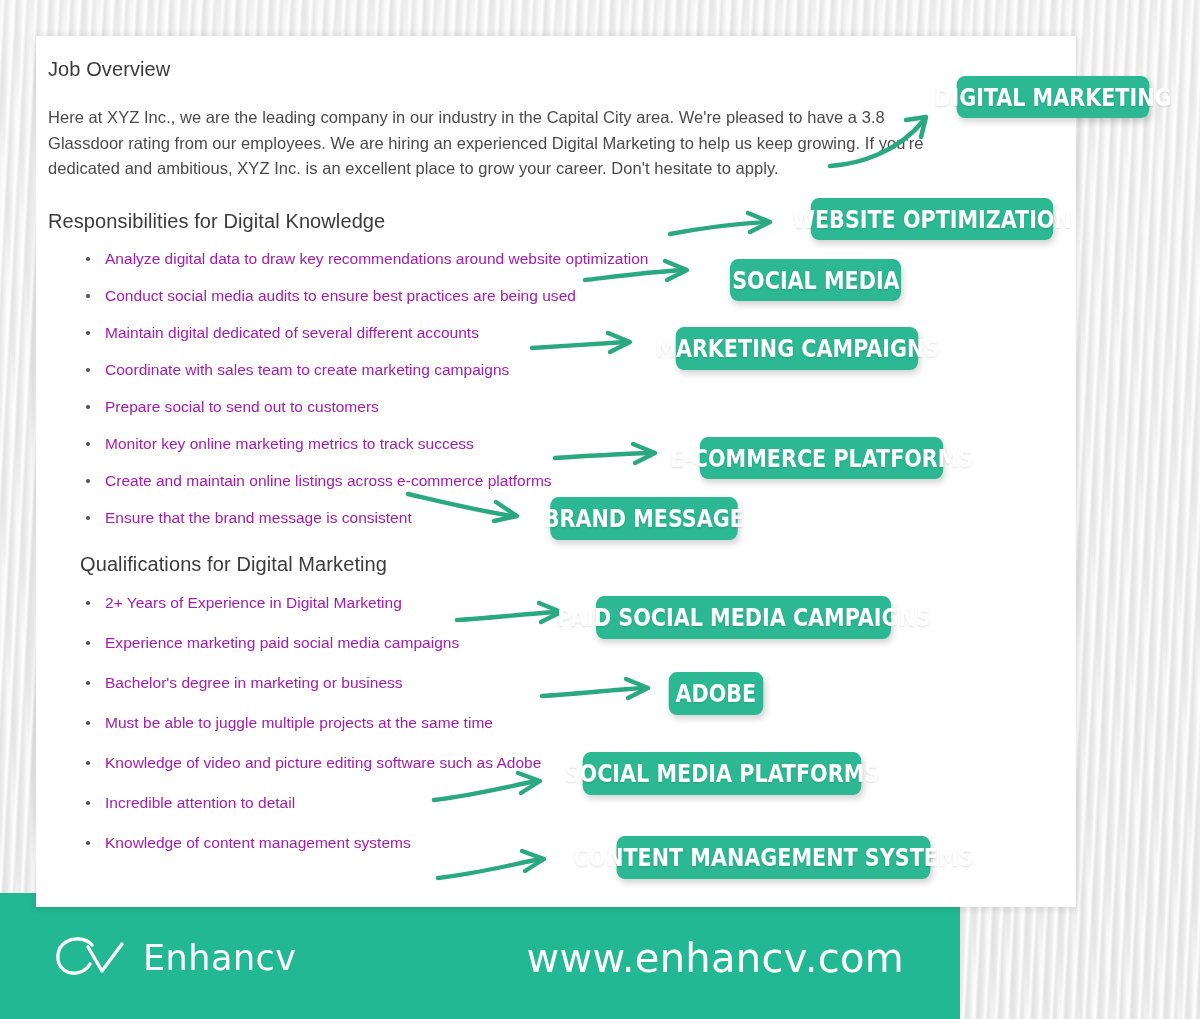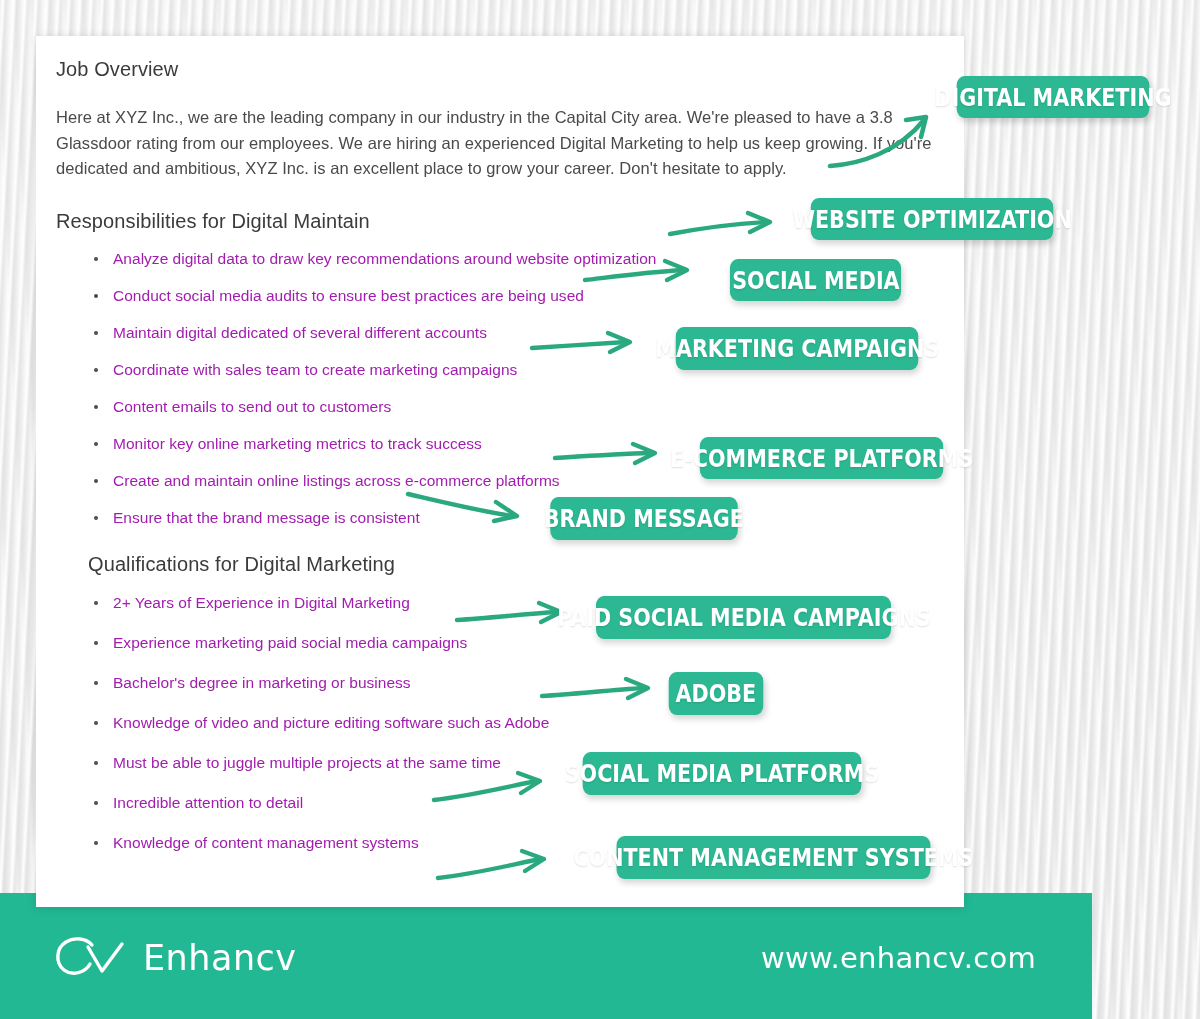--- a/index.html
+++ b/index.html
@@ -34,21 +34,21 @@
         rgba(255,255,255,0) 17px),
       linear-gradient(180deg, #f7f7f7 0%, #eeeeee 100%);
     z-index: 0;
   }
 
   
   #footer-band {
     position: absolute;
     left: 0;
     top: 893px;
-    width: 1092px;
+    width: 960px;
     height: 126px;
     background: #22b894;
     z-index: 1;
   }
 
   #footer-inner {
     position: absolute;
     left: 0; right: 0;
     top: 30px;
     height: 70px;
@@ -69,37 +69,37 @@
   #brand-name {
     color: #ffffff;
     font-size: 35px;
     letter-spacing: 0.5px;
     font-weight: 400;
     font-family: "DejaVu Sans", sans-serif;
   }
 
   #footer-url {
     color: #ffffff;
-    font-size: 29px;
+    font-size: 40px;
     letter-spacing: 0.3px;
     font-weight: 400;
     font-family: "DejaVu Sans", sans-serif;
   }
 
   
   #job-card {
     position: absolute;
     left: 36px;
     top: 36px;
-    width: 928px;
+    width: 1040px;
     height: 871px;
     background: #ffffff;
     z-index: 2;
     box-shadow: 0 1px 9px rgba(0,0,0,0.13);
-    padding: 18px 30px 0 20px;
+    padding: 18px 30px 0 12px;
   }
 
   .section-heading {
     font-size: 20px;
     color: #3b3b3b;
     font-weight: 400;
     letter-spacing: 0.1px;
     padding-left: 0px;
   }
 
@@ -182,41 +182,41 @@
 <body>
 
 <div id="bg-texture"></div>
 
 <div id="job-card">
 
   <h2 class="section-heading" id="job-overview-heading">Job Overview</h2>
 
   <p id="overview-paragraph">Here at XYZ Inc., we are the leading company in our industry in the Capital City area. We're pleased to have a 3.8 Glassdoor rating from our employees. We are hiring an experienced Digital Marketing to help us keep growing. If you're dedicated and ambitious, XYZ Inc. is an excellent place to grow your career. Don't hesitate to apply.</p>
 
-  <h2 class="section-heading" id="responsibilities-heading">Responsibilities for Digital Maintain</h2>
+  <h2 class="section-heading" id="responsibilities-heading">Responsibilities for Digital Knowledge</h2>
 
   <ul class="bullets" id="resp-list">
       <li>Analyze digital data to draw key recommendations around website optimization</li>
       <li>Conduct social media audits to ensure best practices are being used</li>
       <li>Maintain digital dedicated of several different accounts</li>
       <li>Coordinate with sales team to create marketing campaigns</li>
-      <li>Content emails to send out to customers</li>
+      <li>Prepare social to send out to customers</li>
       <li>Monitor key online marketing metrics to track success</li>
       <li>Create and maintain online listings across e-commerce platforms</li>
       <li>Ensure that the brand message is consistent</li>
     </ul>
 
   <h2 class="section-heading" id="qualifications-heading">Qualifications for Digital Marketing</h2>
 
   <ul class="bullets" id="qual-list">
       <li>2+ Years of Experience in Digital Marketing</li>
       <li>Experience marketing paid social media campaigns</li>
       <li>Bachelor's degree in marketing or business</li>
+      <li>Must be able to juggle multiple projects at the same time</li>
       <li>Knowledge of video and picture editing software such as Adobe</li>
-      <li>Must be able to juggle multiple projects at the same time</li>
       <li>Incredible attention to detail</li>
       <li>Knowledge of content management systems</li>
     </ul>
 </div>
 
 <svg class="arrow-svg" style="left:820px; top:106px; width:130px; height:70px" viewBox="0 0 130 70">
   <path d="M10 60 C 40 58, 78 46, 104 14" fill="none" stroke="#2aa87f" stroke-width="4.6" stroke-linecap="round"></path>
   <path d="M86 14 L106 11 L101 31" fill="none" stroke="#2aa87f" stroke-width="4.6" stroke-linecap="round" stroke-linejoin="round"></path>
 </svg>
 

